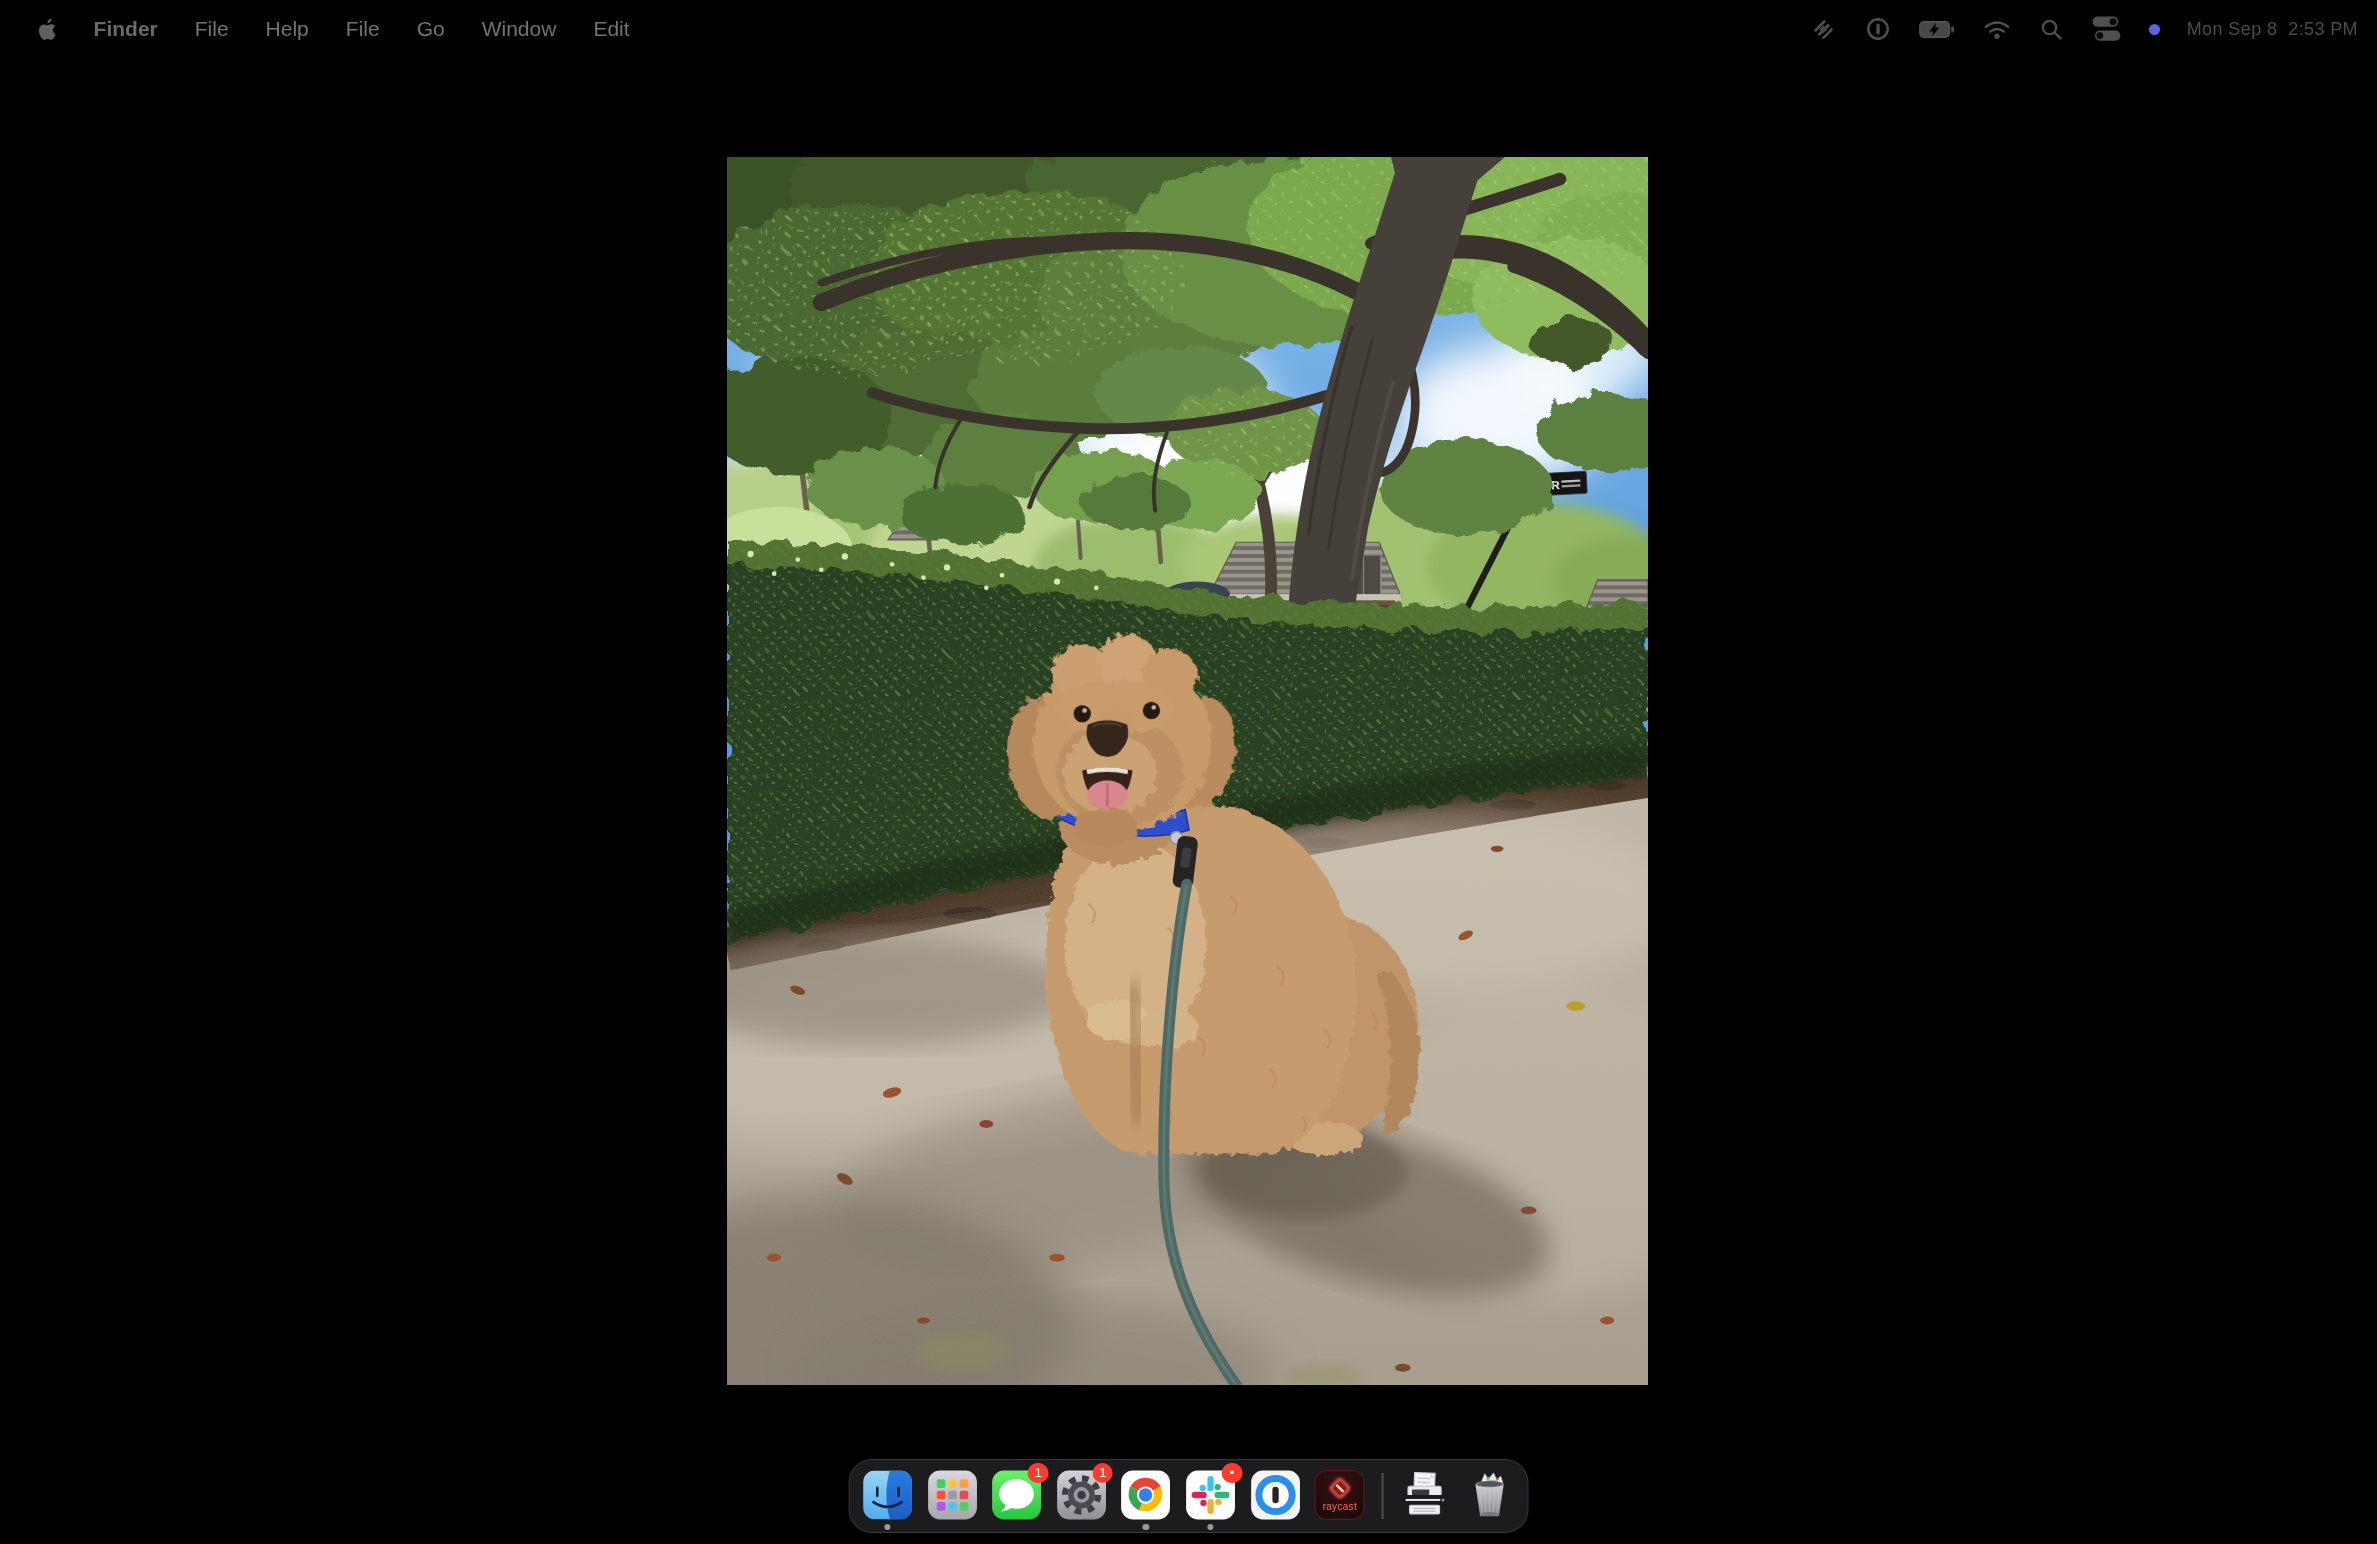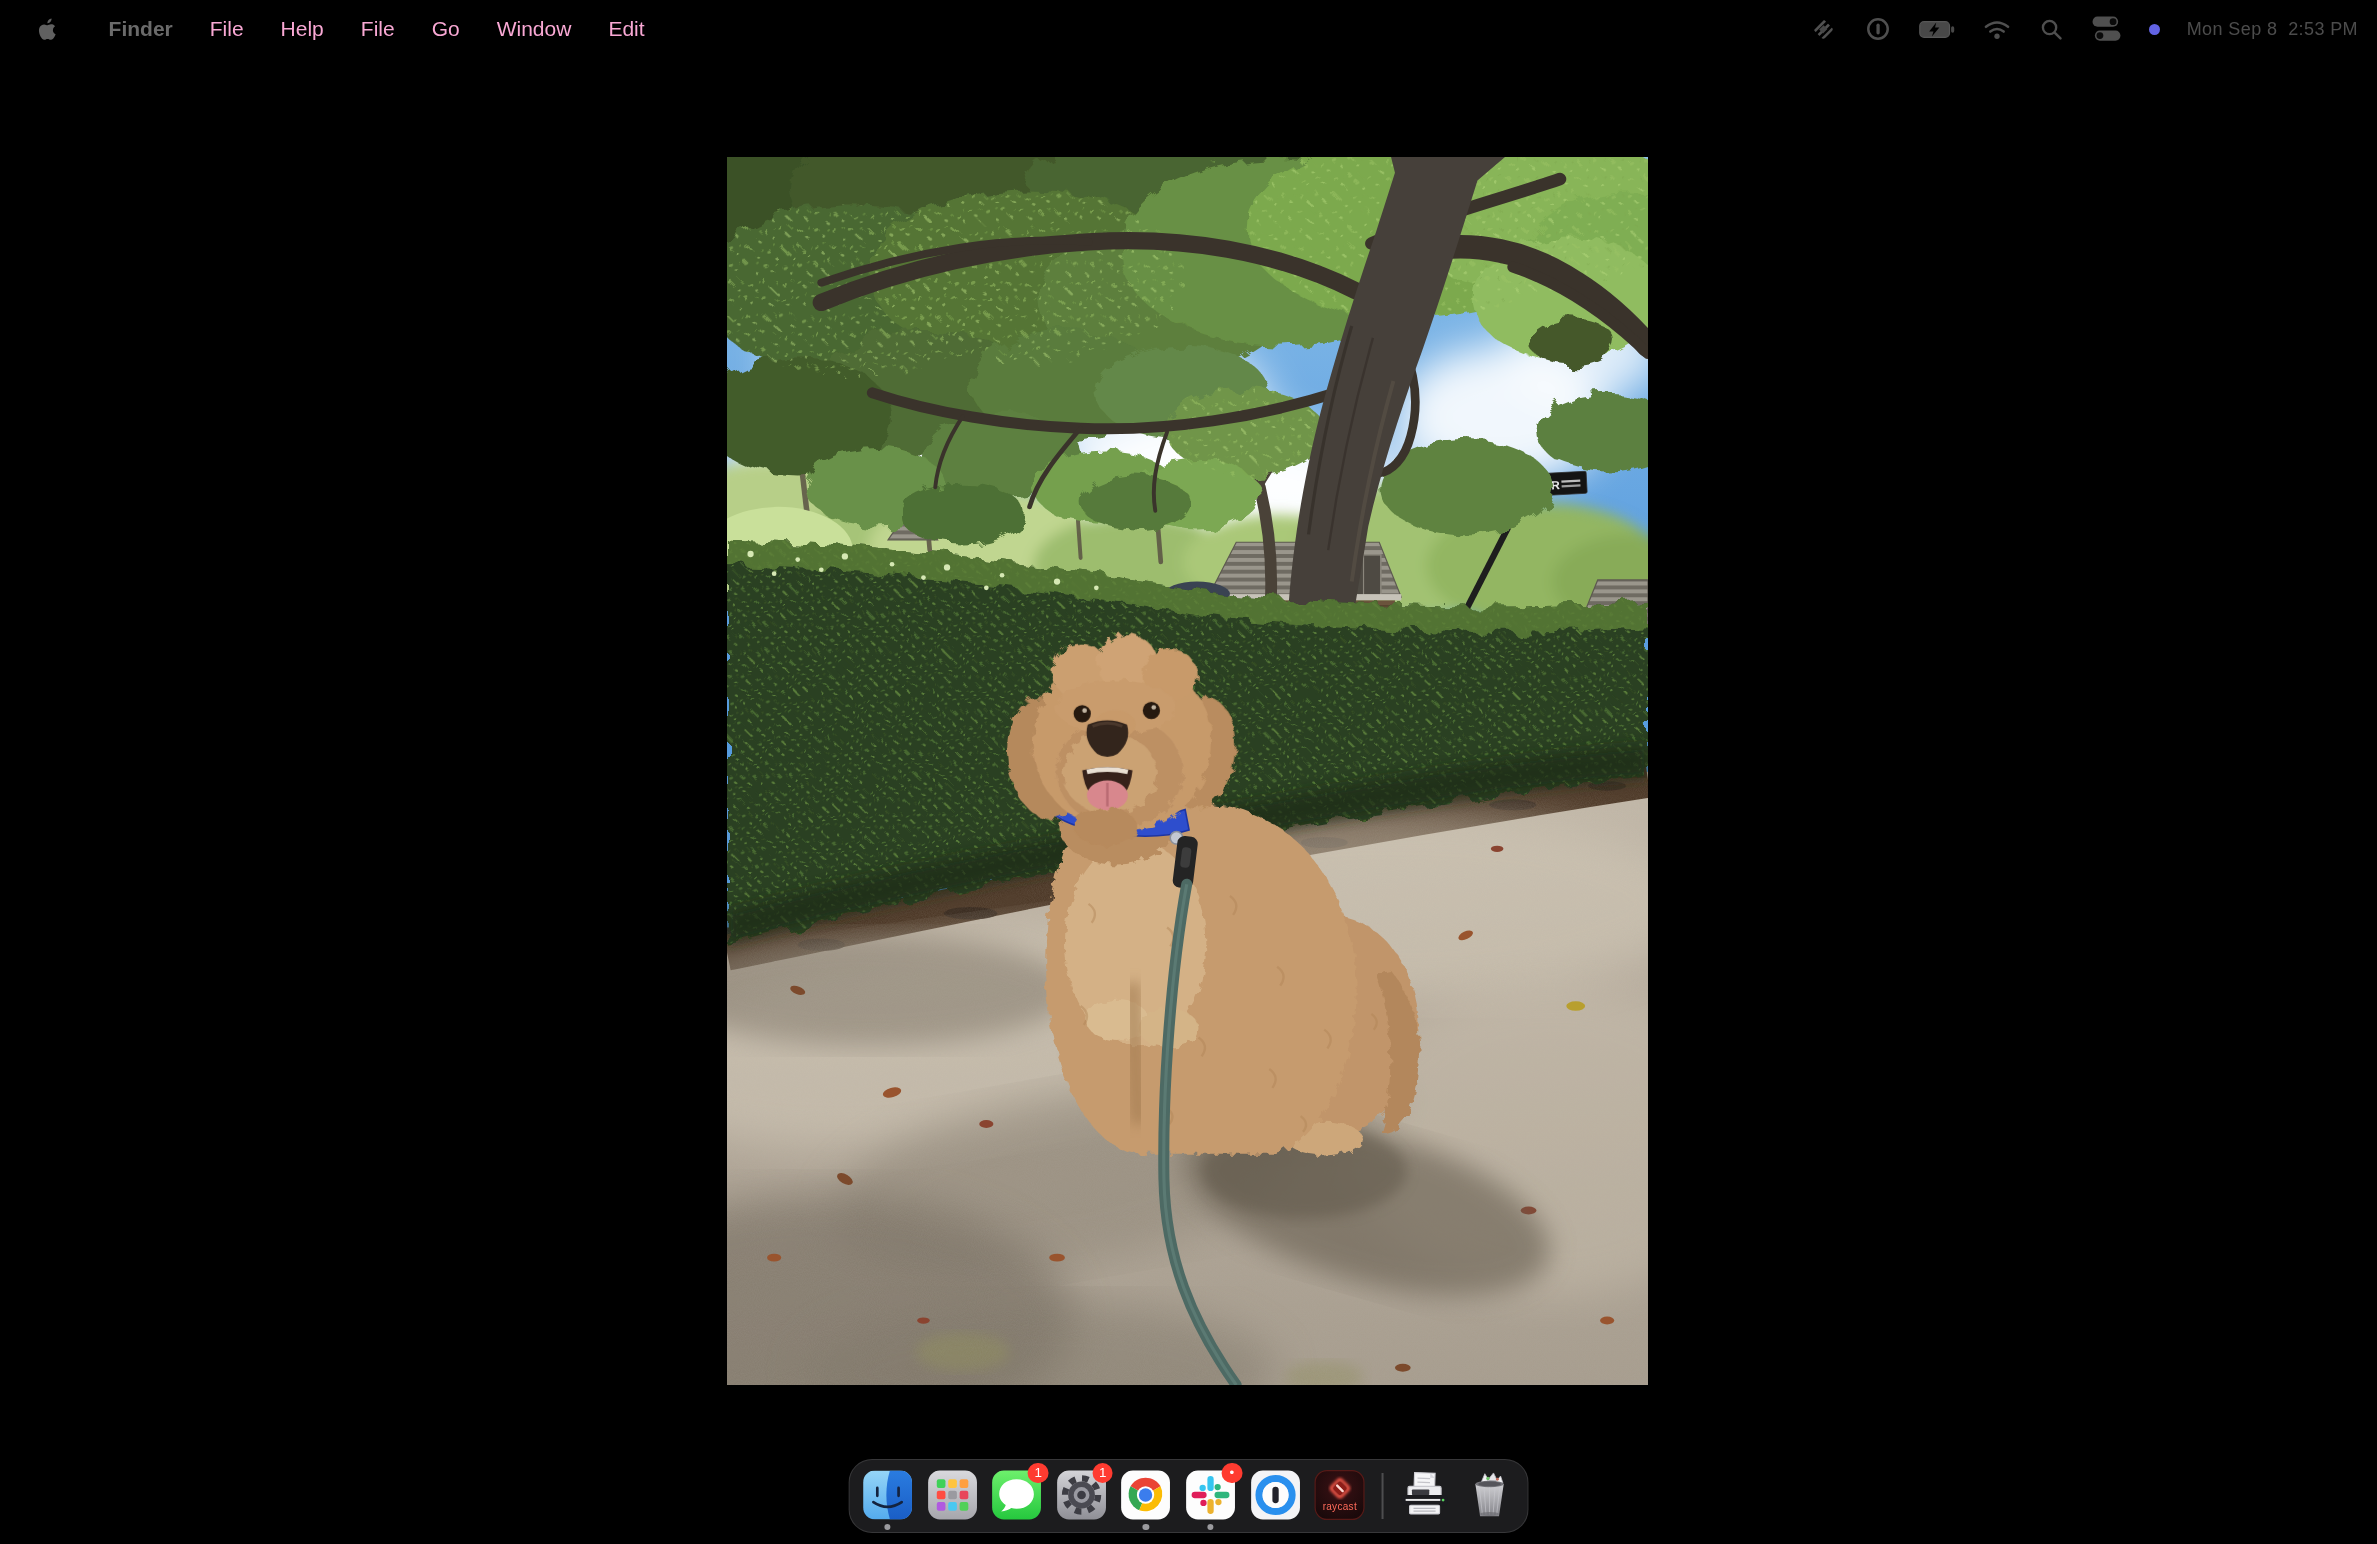--- a/index.html
+++ b/index.html
@@ -3,22 +3,22 @@
 <meta charset="utf-8">
 <style>
   html,body{margin:0;padding:0;background:#000;}
   body{width:2377px;height:1544px;overflow:hidden;font-family:"Liberation Sans",sans-serif;-webkit-font-smoothing:antialiased;}
   .stage{position:relative;width:2377px;height:1544px;background:#000;}
 
   
   .menubar{position:absolute;top:0;left:0;right:0;height:58px;display:flex;align-items:center;
            padding:0 19px 0 35px;box-sizing:border-box;background:#000;color:#5c5c5c;font-size:21px;}
   .apple{width:23.6px;height:28px;display:flex;align-items:center;justify-content:center;}
-  .menus{display:flex;gap:37px;margin-left:50px;align-items:flex-end;}
-  .menu-item{color:#f9a8d4;cursor:default;}
+  .menus{display:flex;gap:37px;margin-left:35px;align-items:flex-end;}
+  .menu-item{color:#737373;cursor:default;}
   .menu-item.active{font-weight:700;color:#6a6a6a;}
   .statusbar{margin-left:auto;display:flex;align-items:center;gap:27px;}
   .status-icon{display:flex;align-items:center;justify-content:center;}
   .mb-dot{width:11px;height:11px;border-radius:50%;background:#6263e4;}
   .clock{font-size:18px;color:#4c4c4c;white-space:pre;letter-spacing:0.4px;}
 
   
   .photo-wrap{position:absolute;left:727px;top:157px;width:921px;height:1228px;background:#2a2a2a;}
   .photo-wrap svg{display:block;}
 

